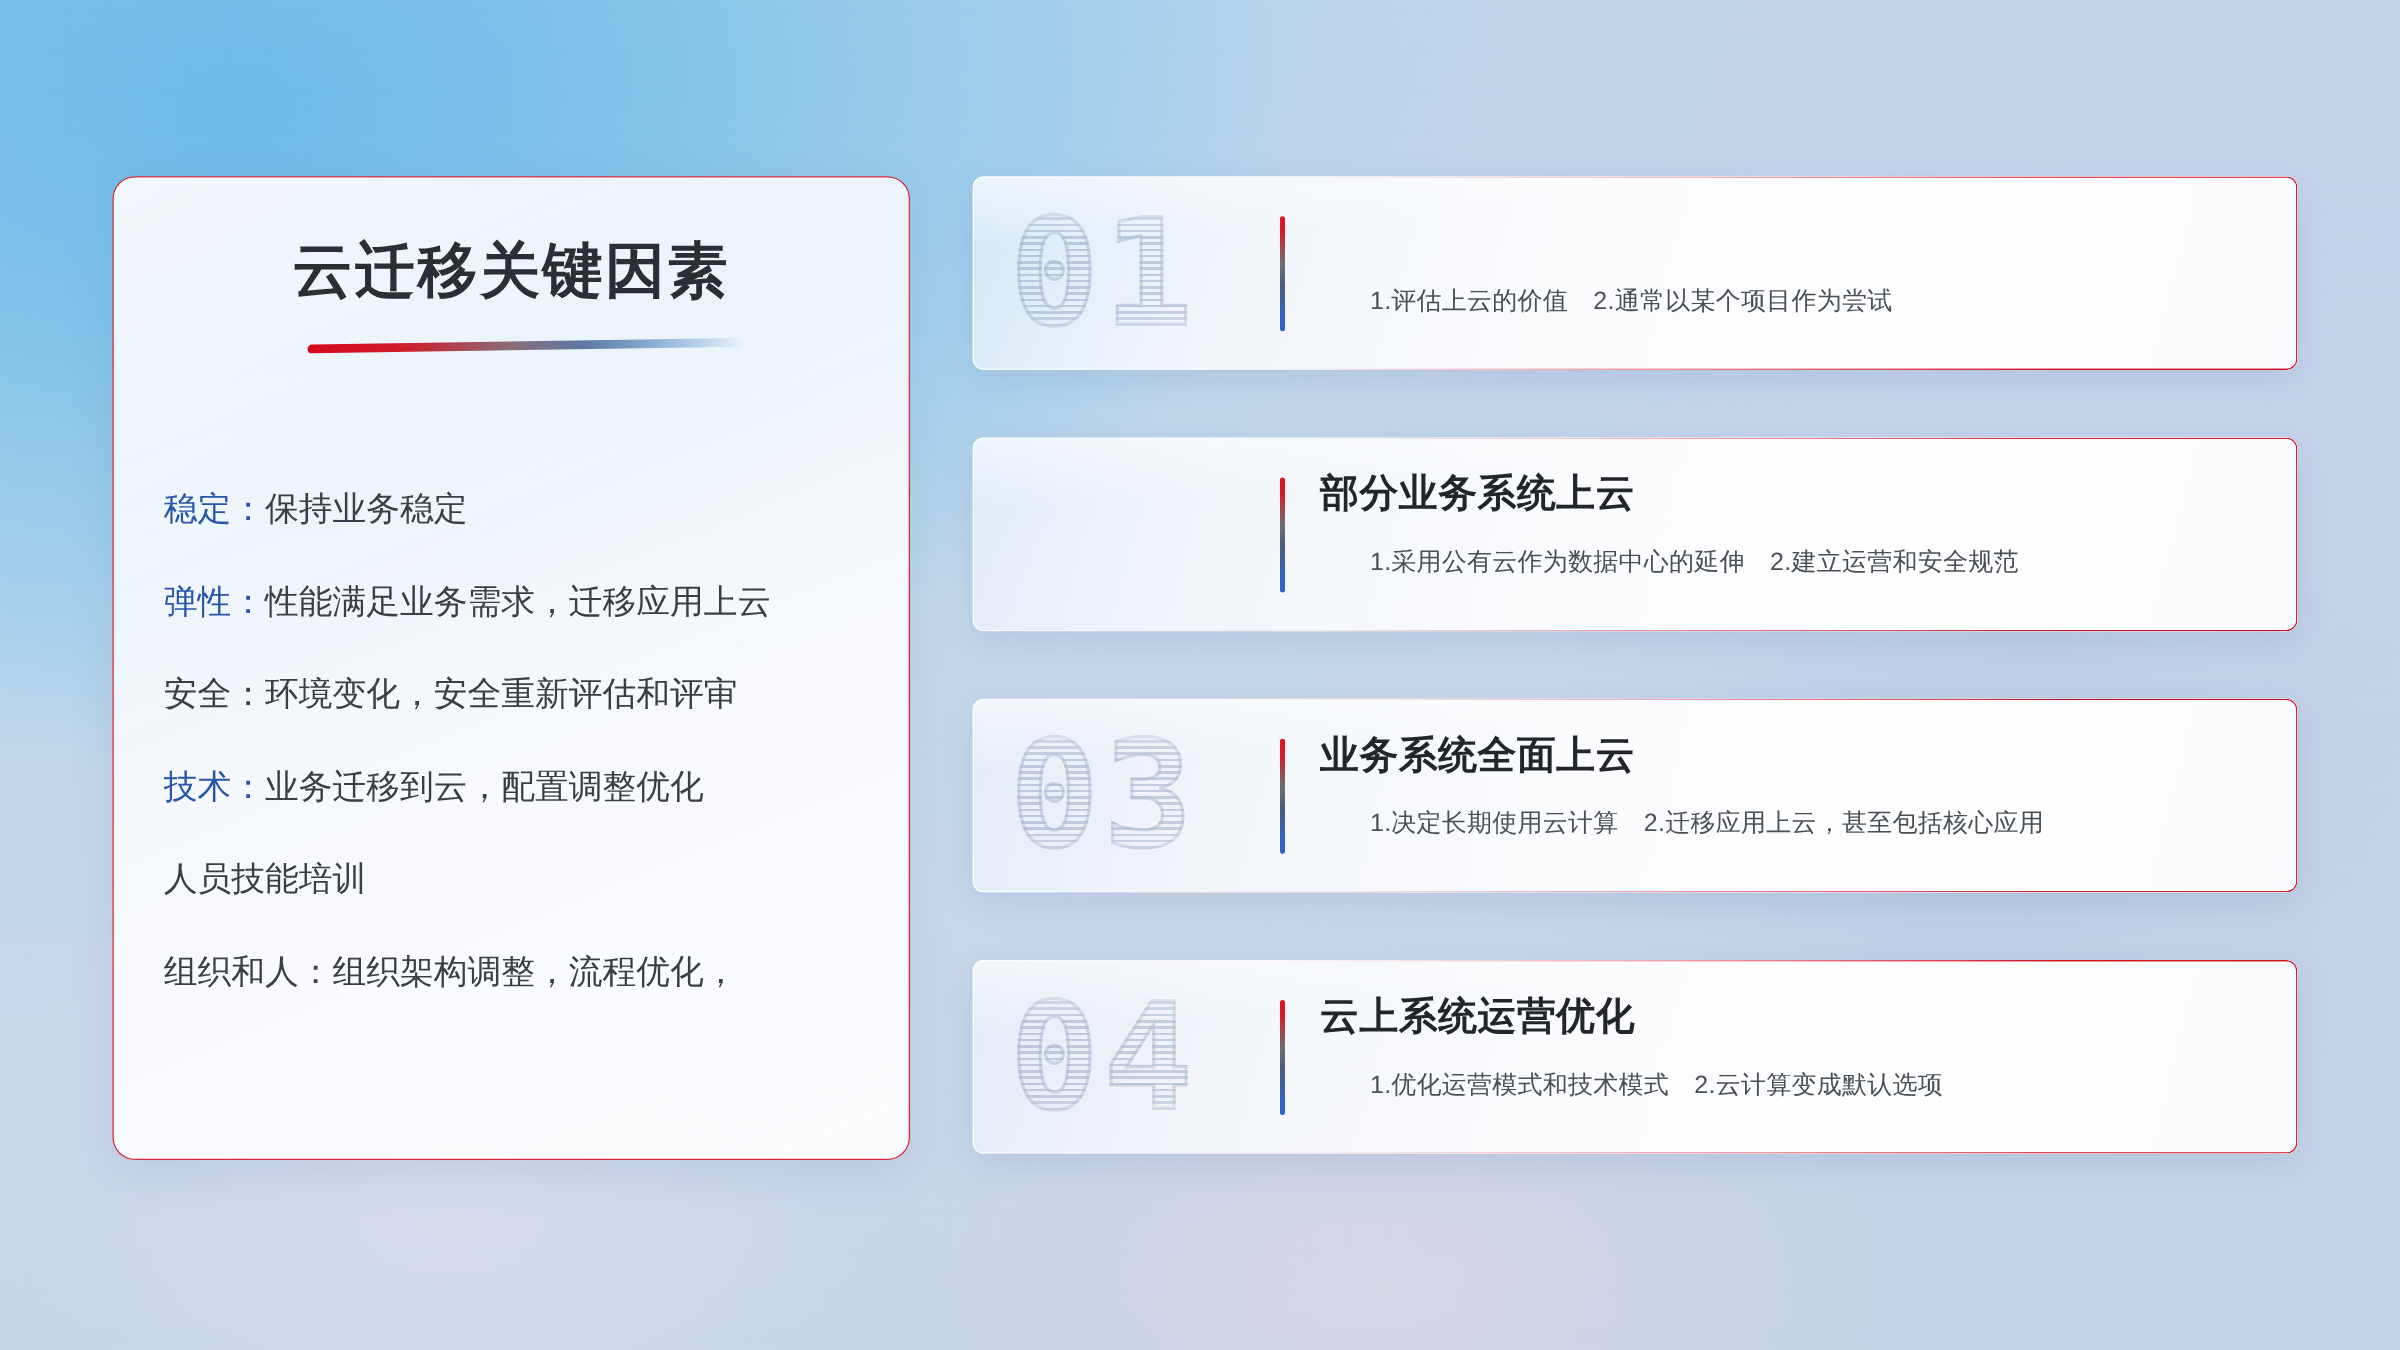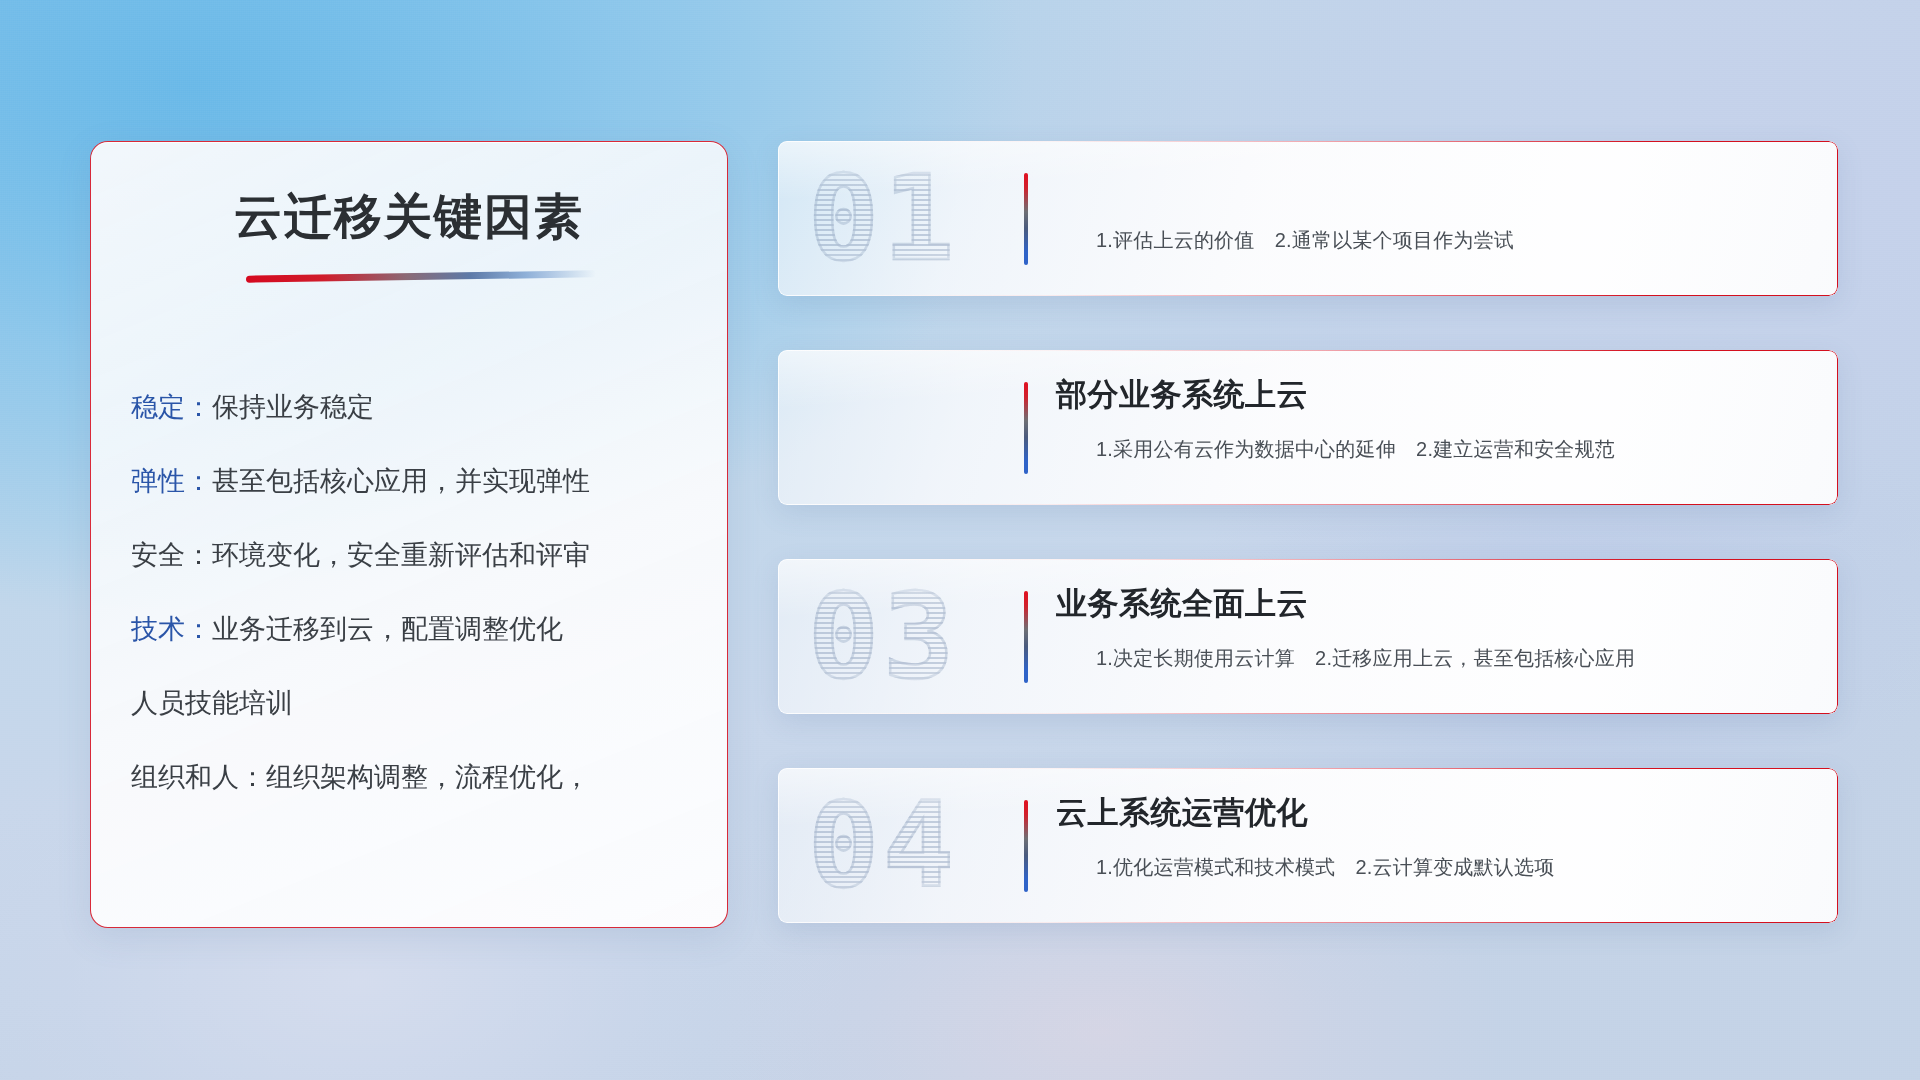--- a/index.html
+++ b/index.html
@@ -152,21 +152,21 @@
 
     <div class="panel-title">云迁移关键因素</div>
 
     <div class="title-rule"></div>
 
     <div class="factor-list">
       <div class="factor-line">
         <span class="k">稳定：</span><span>保持业务稳定</span>
       </div>
       <div class="factor-line">
-        <span class="k">弹性：</span><span>甚至包括核心应用，并实现弹性</span>
+        <span class="k">弹性：</span><span>性能满足业务需求，迁移应用上云</span>
       </div>
       <div class="factor-line">
         <span class="k dark">安全：</span><span>环境变化，安全重新评估和评审</span>
       </div>
       <div class="factor-line">
         <span class="k">技术：</span><span>业务迁移到云，配置调整优化</span>
       </div>
       <div class="factor-line">
         <span class="k dark"></span><span>人员技能培训</span>
       </div>

